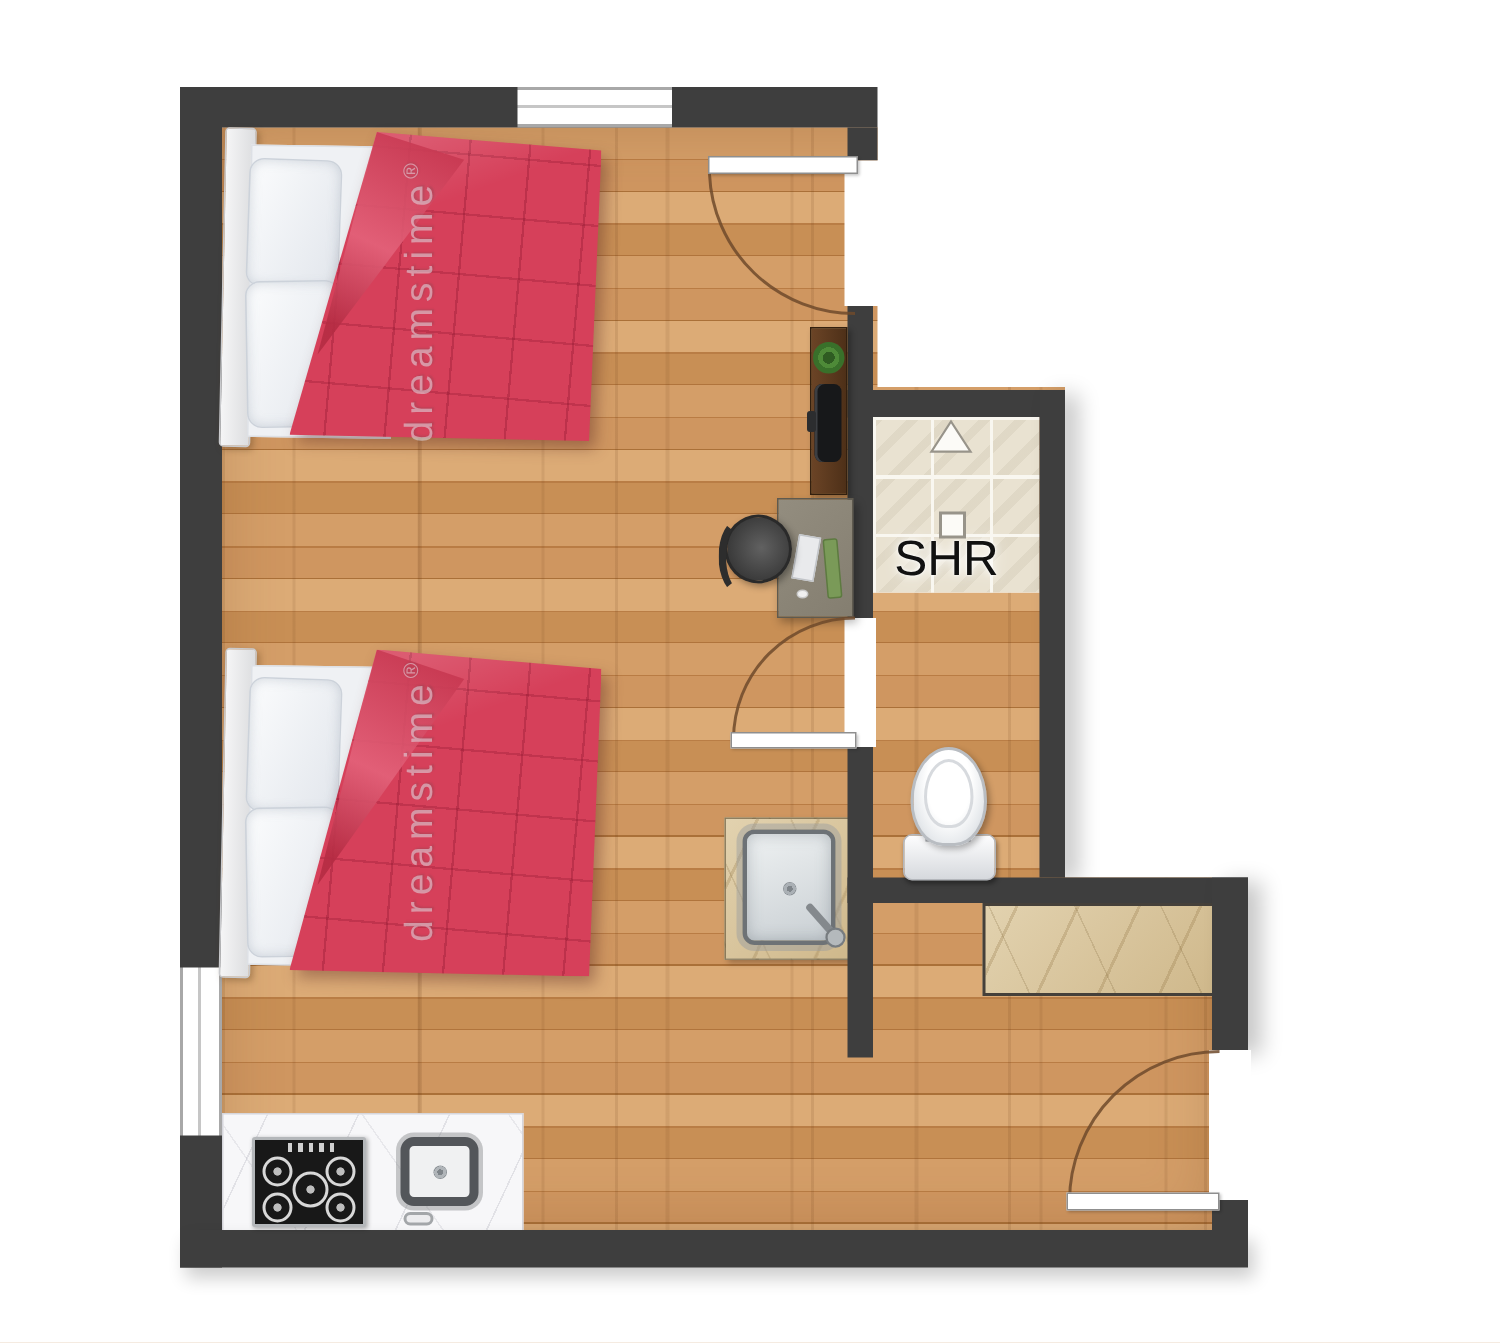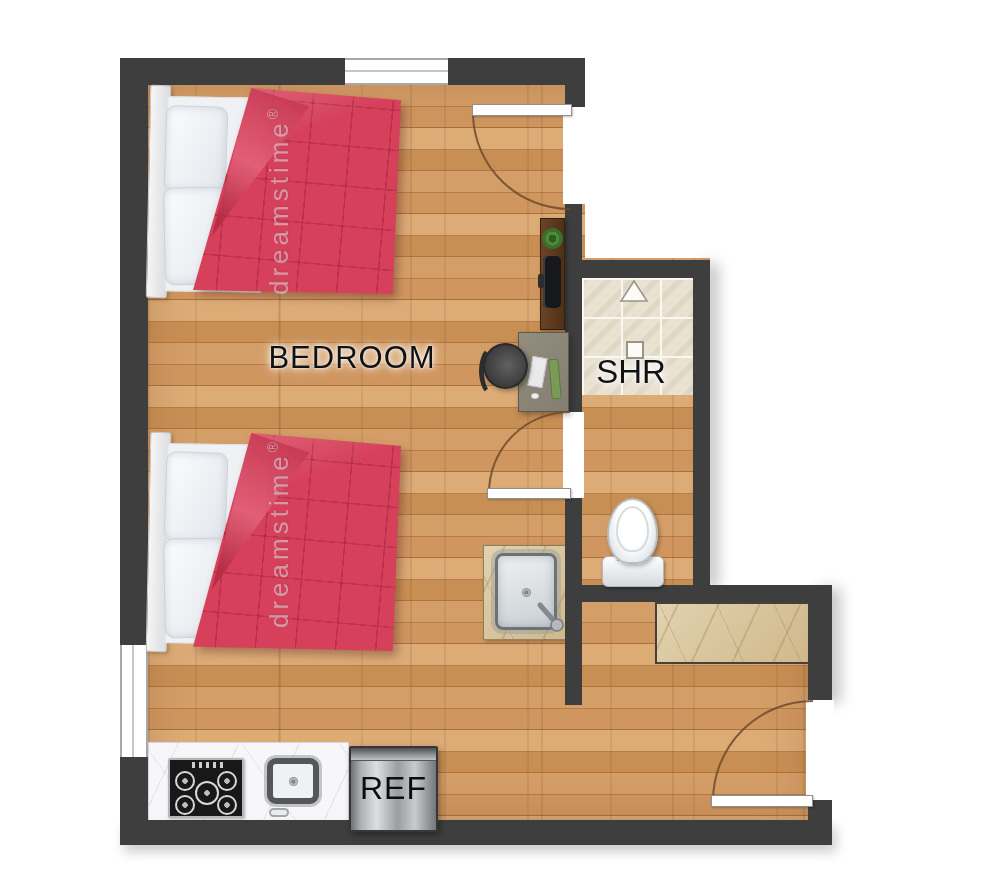--- a/index.html
+++ b/index.html
@@ -186,25 +186,21 @@
     <div class="abs burner" style="left:47px;top:35px;width:20px;height:20px;"></div>
     <div class="abs burner" style="left:25px;top:21px;width:24px;height:24px;"></div>
   </div>
 
   <div class="abs" style="left:262px;top:756px;width:62px;height:64px;">
     <div class="abs ks-rim" style="left:5px;top:2px;width:52px;height:46px;"></div>
     <div class="abs" style="left:27px;top:21px;width:9px;height:9px;border-radius:50%;background:radial-gradient(circle,#7f858a 0 2px,#b0b5b9 2px 4px,#8d9398 4px);"></div>
     <div class="abs" style="left:7px;top:52px;width:20px;height:9px;border:2px solid #a3a6a9;border-radius:5px;background:#ececee;"></div>
   </div>
 
-  <div class="abs fridge" style="left:349px;top:746px;width:89px;height:86px;">
-    <div class="fridge-label">REF</div>
-  </div>
-
-  <div class="abs room-label" style="left:242px;top:340px;width:220px;font-size:31px;letter-spacing:1px;">BEDROOM</div>
+
   <div class="abs room-label" style="left:586px;top:353px;width:90px;font-size:33px;">SHR</div>
 
   <svg class="abs" style="left:0;top:0;" width="1000" height="895" viewBox="0 0 1000 895">
     <path d="M 473 116 A 97 97 0 0 0 570 209" fill="none" stroke="#6f4a2c" stroke-width="2" opacity=".85"></path>
     <path d="M 489 493 A 81 81 0 0 1 570 412" fill="none" stroke="#6f4a2c" stroke-width="2" opacity=".85"></path>
     <path d="M 713 801 A 100 100 0 0 1 813 701" fill="none" stroke="#6f4a2c" stroke-width="2" opacity=".85"></path>
     <polygon points="634,281 647,301 621,301" fill="#fcfbf7" stroke="#98948a" stroke-width="1.5"></polygon>
     <rect x="627" y="342" width="16" height="16" fill="#fcfbf7" stroke="#98948a" stroke-width="2"></rect>
     <path d="M 540 605 L 555 622" stroke="#84898d" stroke-width="5" stroke-linecap="round" fill="none"></path>
     <circle cx="557" cy="625" r="6" fill="#b4b9bc" stroke="#777c80" stroke-width="1.5"></circle>

